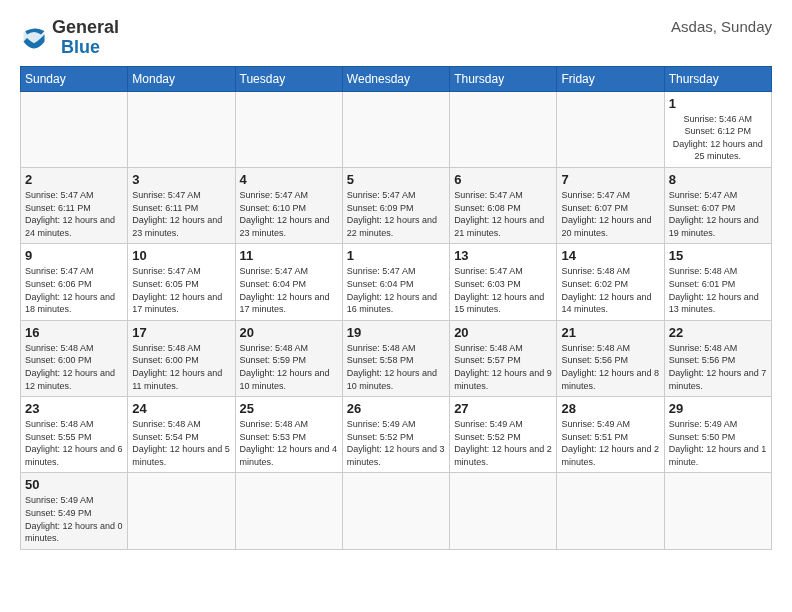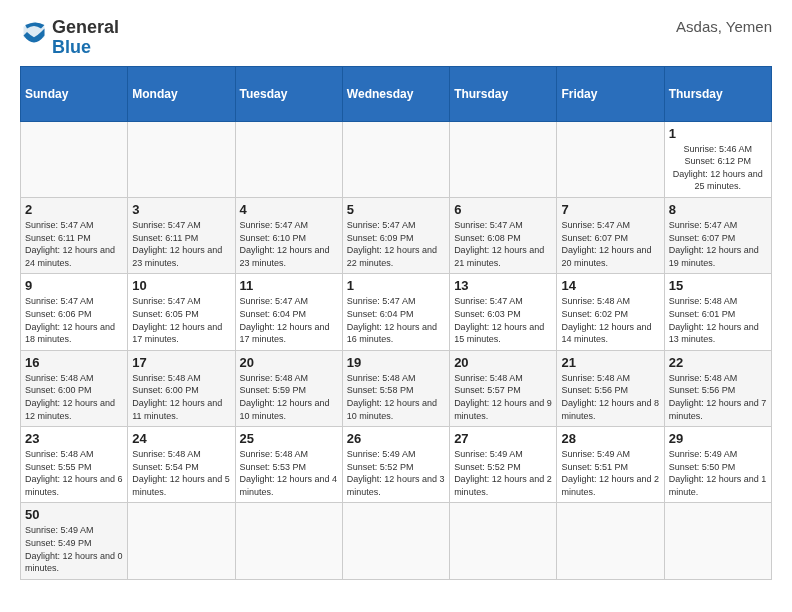--- a/index.html
+++ b/index.html
@@ -15,28 +15,29 @@
       padding: 18px 20px 10px 20px;
     }
     .header-row {
       display: flex;
       justify-content: space-between;
       align-items: flex-start;
       margin-bottom: 8px;
     }
     .logo {
       display: flex;
+      align-items: center;
     }
     .logo-text {
       font-size: 18px;
       font-weight: bold;
       line-height: 1.1;
     }
     .logo-text .general { color: #333; }
-    .logo-text .blue { color: #1a6faf; }
+    .logo-text .blue { color: #1a6faf; margin-left: 9px; }
     .logo-icon {
       width: 28px;
       height: 28px;
       margin-right: 4px;
     }
     .title-block {
       text-align: right;
     }
     .month-title {
       font-size: 32px;
@@ -48,22 +49,22 @@
       color: #555;
     }
     table {
       width: 100%;
       border-collapse: collapse;
     }
     thead th {
       background: #2a6ebb;
       color: #fff;
       font-size: 12px;
-      font-weight: bold;
-      padding: 20px 4px;
+      font-weight: normal;
+      padding: 5px 4px;
       text-align: left;
       border: 1px solid #1a5aa0;
     }
     tbody td {
       vertical-align: top;
       border: 1px solid #ccc;
       padding: 4px 4px 4px 4px;
       font-size: 9.5px;
       color: #333;
       width: calc(100% / 7);
@@ -98,21 +99,21 @@
         <polygon points="16,4 28,10 28,22 16,28 4,22 4,10" fill="#1a6faf" opacity="0.15"></polygon>
         <path d="M8 12 Q16 6 24 12 L28 8 Q18 2 6 8 Z" fill="#1a6faf"></path>
         <path d="M28 12 L24 16 Q20 20 16 22 Q12 20 8 16 L4 20 Q10 28 16 28 Q22 28 28 20 Z" fill="#1a6faf"></path>
       </svg>
       <div class="logo-text">
         <span class="general">General</span><br>
         <span class="blue">Blue</span>
       </div>
     </div>
     <div class="title-block">
-      <div class="location">Asdas, Yemen</div>
+      <div class="location">Asdas, Sunday</div>
     </div>
   </div>
 
   <table>
     <thead>
       <tr>
         <th>Sunday</th>
         <th>Monday</th>
         <th>Tuesday</th>
         <th>Wednesday</th>

